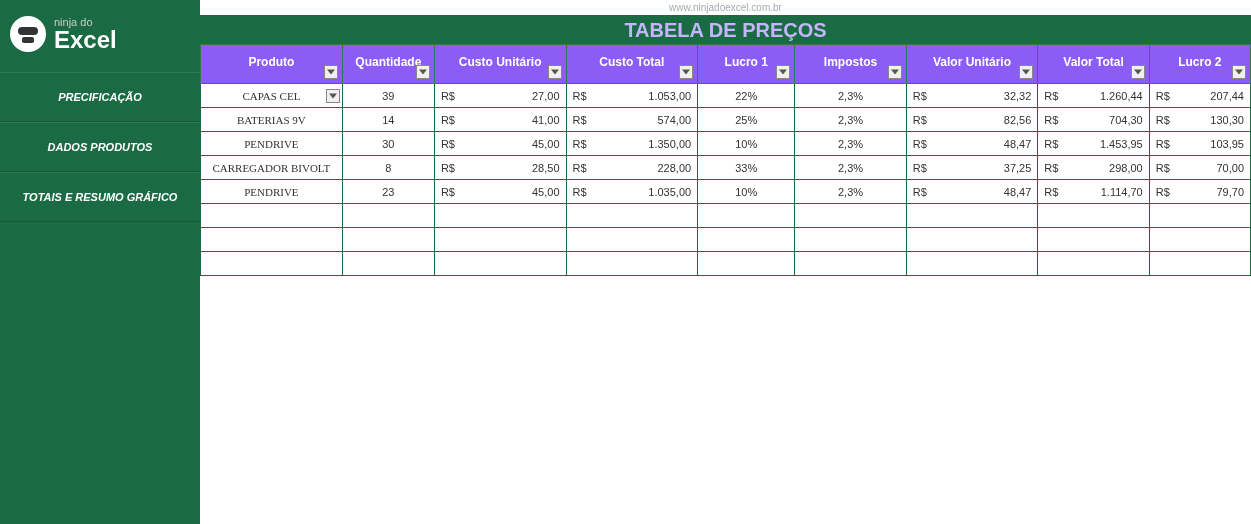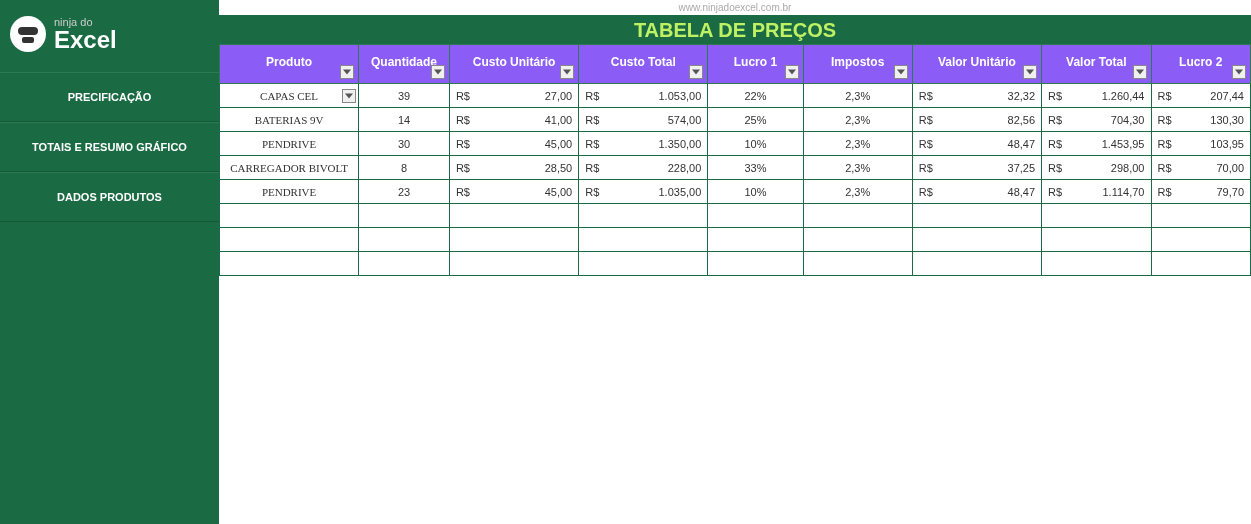--- a/index.html
+++ b/index.html
@@ -1,30 +1,30 @@
 <!DOCTYPE html>
 <html><head>
 <meta charset="utf-8">
 <style>
 * { margin: 0; padding: 0; box-sizing: border-box; }
 body { font-family: Arial, sans-serif; font-size: 12px; background: #fff; width: 1251px; height: 524px; overflow: hidden; }
 .container { display: flex; height: 524px; }
-.sidebar { width: 219px; background: #1a6b43; color: #fff; display: flex; flex-direction: column; }
+.sidebar { width: 200px; background: #1a6b43; color: #fff; display: flex; flex-direction: column; }
 .logo-area { padding: 16px 10px 20px 10px; display: flex; align-items: center; gap: 8px; }
 .logo-icon { width: 36px; height: 36px; background: #fff; border-radius: 50%; display: flex; align-items: center; justify-content: center; flex-shrink: 0; position: relative; }
 .logo-icon::before { content: ''; position: absolute; width: 20px; height: 8px; background: #333; border-radius: 4px; top: 11px; }
 .logo-icon::after { content: ''; position: absolute; width: 12px; height: 6px; background: #333; border-radius: 2px; bottom: 9px; }
 .logo-text { display: flex; flex-direction: column; line-height: 1; }
 .logo-text .top { font-size: 11px; color: #ccc; }
 .logo-text .bottom { font-size: 24px; font-weight: bold; color: #fff; }
-.nav-item { padding: 18px 8px; text-align: center; border-top: 1px solid #2d7a52; border-bottom: 1px solid #145937; font-size: 11px; font-weight: bold; cursor: pointer; }
+.nav-item { padding: 18px 8px; text-align: center; border-top: 1px solid #2d7a52; border-bottom: 1px solid #145937; font-size: 11px; font-weight: bold; cursor: pointer; font-style: italic; }
 .nav-item.active { background: #1a6b43; }
 .main { flex: 1; display: flex; flex-direction: column; background: #fff; }
 .url-bar { text-align: center; font-size: 10px; color: #aaa; padding: 2px 16px; }
-.title-bar { background: #1a6b43; color: #bef264; text-align: center; font-size: 20px; font-weight: bold; padding: 4px 0 2px 0; }
+.title-bar { background: #1a6b43; color: #c4b5fd; text-align: center; font-size: 20px; font-weight: bold; padding: 4px 0 2px 0; }
 .table-wrap { overflow: auto; }
 table { border-collapse: collapse; width: 100%; }
 thead th { background: #8b5cf6; color: #fff; font-size: 12px; font-weight: bold; padding: 10px 4px 14px 4px; position: relative; border: 1px solid #2d7a52; text-align: center; white-space: nowrap; }
 .filter-btn { position: absolute; bottom: 4px; right: 4px; width: 14px; height: 14px; background: #f0f0f0; border: 1px solid #888; display: flex; align-items: center; justify-content: center; cursor: pointer; }
 .filter-btn svg { width: 8px; height: 6px; }
 tbody td { border: 1px solid #1a6b43; padding: 4px 6px; height: 24px; font-size: 11px; color: #333; vertical-align: middle; }
 tbody tr.empty td { height: 24px; }
 td.center { text-align: center; }
 .currency-cell { display: flex; justify-content: space-between; align-items: center; }
 .currency-cell .sym { padding-right: 6px; }
@@ -39,22 +39,22 @@
 <div class="container">
   <aside class="sidebar">
     <div class="logo-area">
       <div class="logo-icon"></div>
       <div class="logo-text">
         <span class="top">ninja do</span>
         <span class="bottom">Excel</span>
       </div>
     </div>
     <div class="nav-item active">PRECIFICAÇÃO</div>
+    <div class="nav-item">DADOS PRODUTOS</div>
     <div class="nav-item">TOTAIS E RESUMO GRÁFICO</div>
-    <div class="nav-item">DADOS PRODUTOS</div>
   </aside>
 
   <main class="main">
     <div class="url-bar">www.ninjadoexcel.com.br</div>
     <div class="title-bar">TABELA DE PREÇOS</div>
     <div class="table-wrap">
       <table>
         <thead>
           <tr id="header-row">
               <th class="col-produto"><span>Produto</span><span class="filter-btn">

